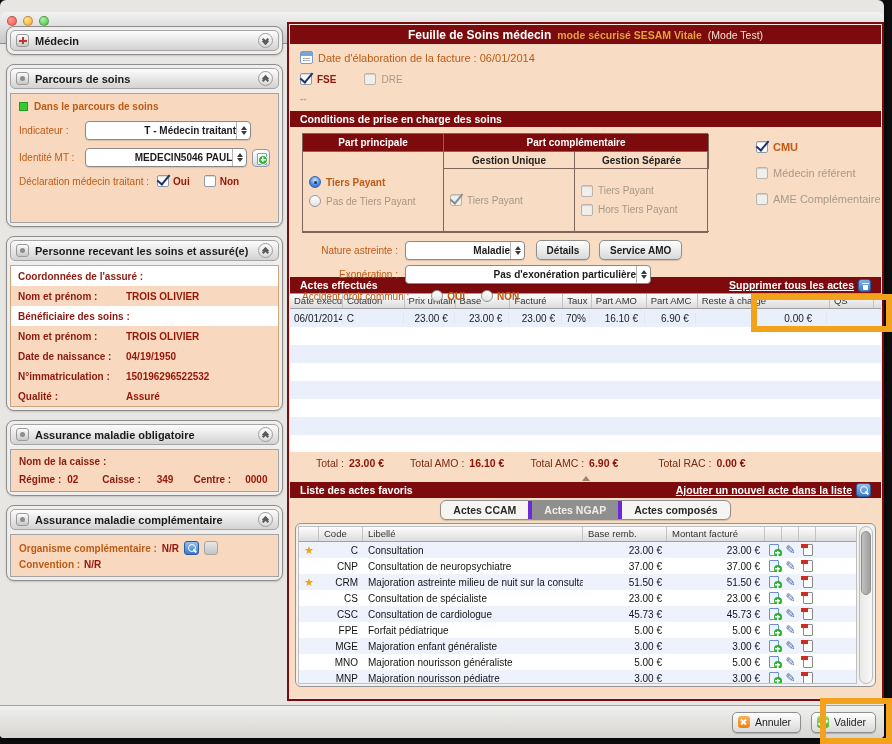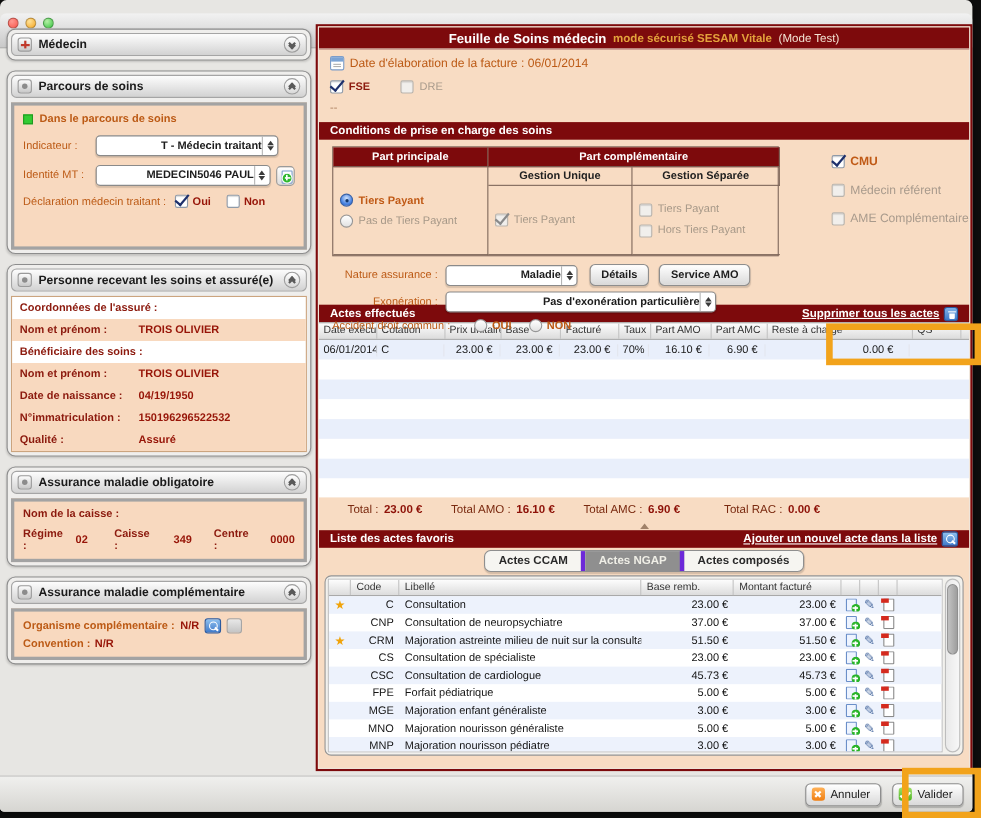--- a/index.html
+++ b/index.html
@@ -25,21 +25,21 @@
   .sqicon::after{ content:""; position:absolute; left:3px; top:3px; width:5px; height:5px; border-radius:50%; background:#8c8c8c; }
   .sqicon.cross::after{ border-radius:0; background:#c0392b; left:5px; top:2px; width:2px; height:7px; box-shadow:0 0 0 0; }
   .sqicon.cross::before{ content:""; position:absolute; left:2px; top:5px; width:8px; height:2px; background:#c0392b; }
   .roundbtn { width:15px; height:15px; border-radius:50%; background:linear-gradient(#ffffff,#d8d8d8); border:1px solid #9d9d9d; display:flex; flex-direction:column; align-items:center; justify-content:center; }
   .chv { width:5px; height:5px; border-left:2px solid #5a5a5a; border-top:2px solid #5a5a5a; }
   .chv.up { transform:rotate(45deg); margin-top:2px; }
   .chv.up + .chv.up { margin-top:-3px; }
   .chv.down { transform:rotate(225deg); margin-top:-3px; }
   .chv.down:first-child { margin-top:-1px; }
 
-  .peachbox { background:#f8d9bf; border:3px solid #a3a3a3; margin-top:4px; padding:7px 8px; }
+  .peachbox { background:#f8d9bf; border:1px solid #a3a3a3; margin-top:4px; padding:7px 8px; }
   .lbl-or { color:#bc5a15; font-size:10px; }
   .lbl-or.b { font-weight:bold; }
   .val-red { color:#971508; font-size:10px; font-weight:bold; }
   .row { display:flex; align-items:center; }
 
   .greensq { width:9px; height:9px; background:#33cc33; border:1px solid #1f9a1f; margin-right:6px; flex:none; }
 
   .select { display:flex; align-items:center; justify-content:flex-end; background:#fff; border:1px solid #8a8a8a; border-radius:4px; height:19px; font-size:10px; font-weight:bold; color:#1c1c1c; padding-left:7px; box-shadow:0 1px 1px rgba(0,0,0,.12); }
   .stepper { width:14px; align-self:stretch; border-left:1px solid #b5b5b5; display:flex; flex-direction:column; align-items:center; justify-content:center; gap:1px; }
   .tri-up { width:0; height:0; border-left:3px solid transparent; border-right:3px solid transparent; border-bottom:4px solid #3a3a3a; }
@@ -400,21 +400,21 @@
             <span class="cb disabled"></span>
             <span class="gr-l">Médecin référent</span>
           </div>
           <div class="optrow">
             <span class="cb disabled"></span>
             <span class="gr-l">AME Complémentaire</span>
           </div>
         </div>
 
         <div class="formrow" style="margin-top:7px;">
-          <span class="flabel lbl-or">Nature assurance :</span>
+          <span class="flabel lbl-or">Nature astreinte :</span>
           <span class="select" style="width:120px;">
             <span>Maladie</span>
             <span class="stepper">
                 <span class="tri-up"></span>
                 <span class="tri-dn"></span>
               </span>
           </span>
           <span class="btn" style="margin-left:11px;width:54px;">Détails</span>
           <span class="btn" style="margin-left:9px;">Service AMO</span>
         </div>

